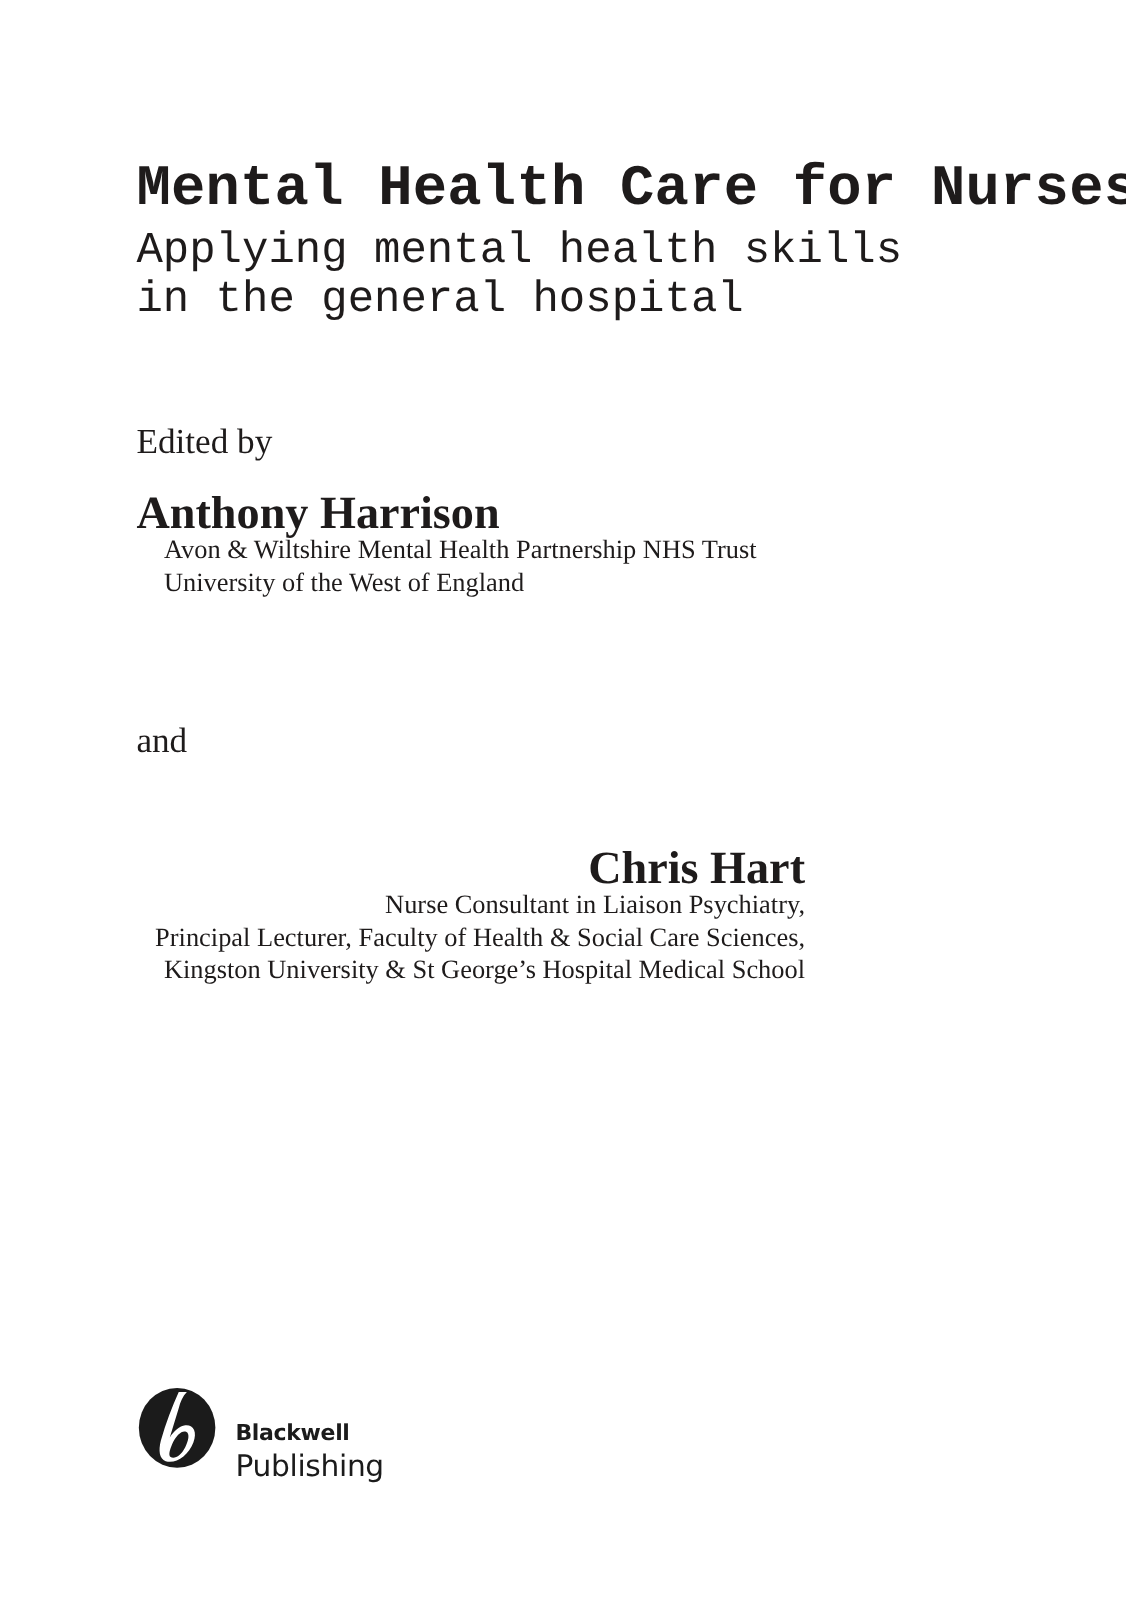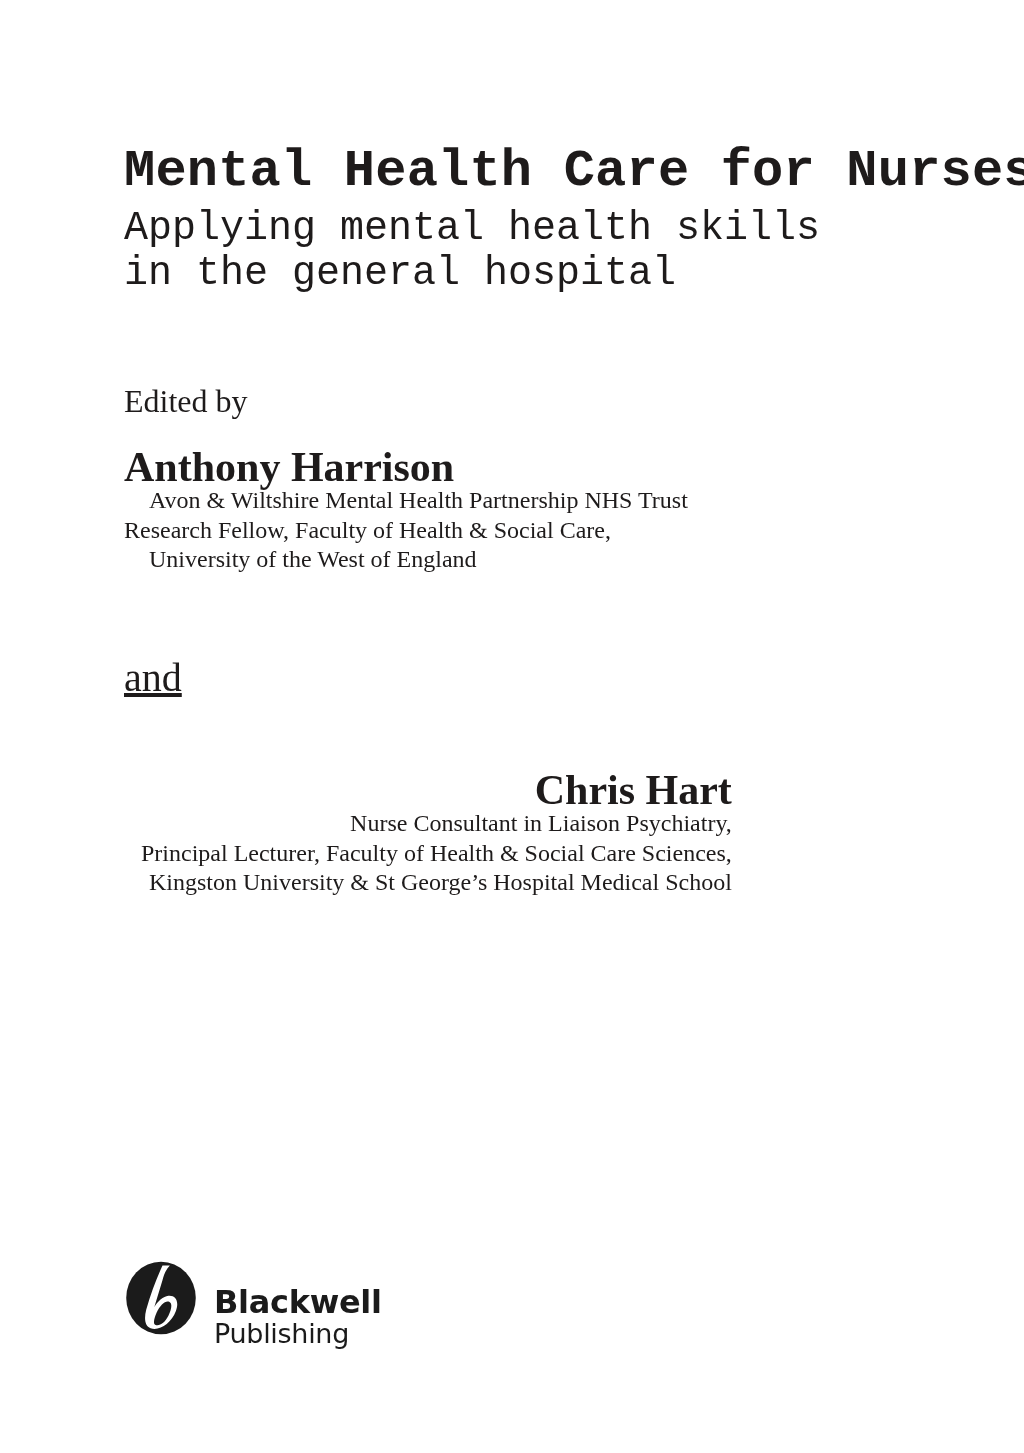--- a/index.html
+++ b/index.html
@@ -69,23 +69,22 @@
     .affil-line {
       font-size: 24px;
       line-height: 29.5px;
       display: block;
     }
     .affil-line.indent { padding-left: 25px; }
     .and {
       position: absolute;
       top: 656px;
       left: 0;
-      font-size: 40px;
+      font-size: 32px;
       line-height: 1.1;
-      text-decoration: underline;
     }
     .publisher {
       position: absolute;
       left: 124px;
       top: 1246px;
       display: flex;
       align-items: center;
     }
     .logo-mark {
       width: 74px;
@@ -93,21 +92,21 @@
       display: block;
     }
     .logo-text {
       margin-left: 16px;
       font-family: "DejaVu Sans", "Liberation Sans", sans-serif;
       color: #1b1b1b;
       line-height: 32px;
     }
     .logo-text .l1 {
       display: block;
-      font-size: 32px;
+      font-size: 20px;
       font-weight: bold;
       letter-spacing: -0.3px;
       margin-top: 40px;
     }
     .logo-text .l2 {
       display: block;
       font-size: 27px;
       font-weight: normal;
       letter-spacing: -0.3px;
     }
@@ -122,21 +121,20 @@
   <h2 class="subtitle">
     <span>Applying mental health skills</span>
     <span>in the general hospital</span>
   </h2>
 
   <div class="edited-by">Edited by</div>
 
   <div class="editor e1">
     <div class="editor-name">Anthony Harrison</div>
     <span class="affil-line indent">Avon &amp; Wiltshire Mental Health Partnership NHS Trust</span>
-    <span class="affil-line">Research Fellow, Faculty of Health &amp; Social Care,</span>
     <span class="affil-line indent">University of the West of England</span>
   </div>
 
   <div class="and">and</div>
 
   <div class="editor e2">
     <div class="editor-name">Chris Hart</div>
     <span class="affil-line">Nurse Consultant in Liaison Psychiatry,</span>
     <span class="affil-line">Principal Lecturer, Faculty of Health &amp; Social Care Sciences,</span>
     <span class="affil-line indent">Kingston University &amp; St George’s Hospital Medical School</span>

